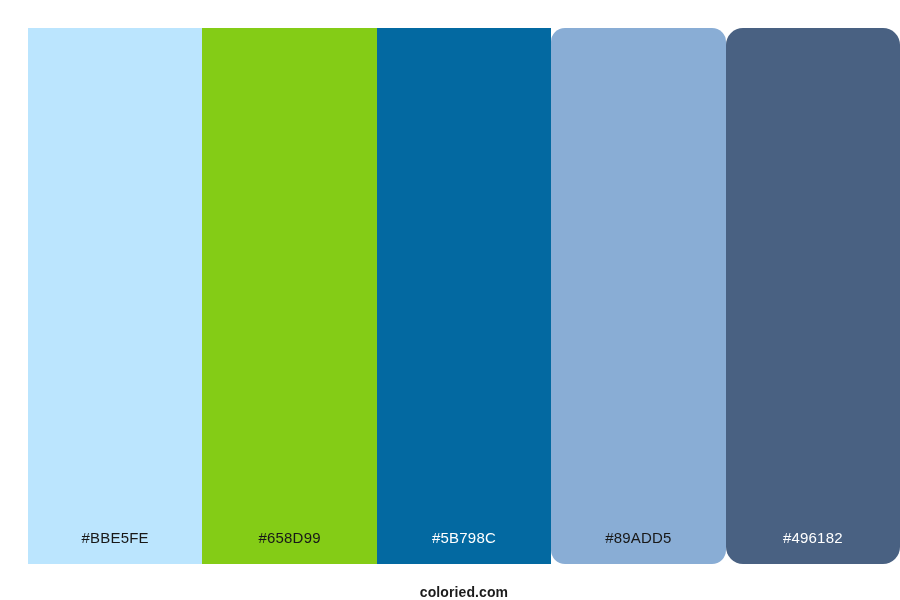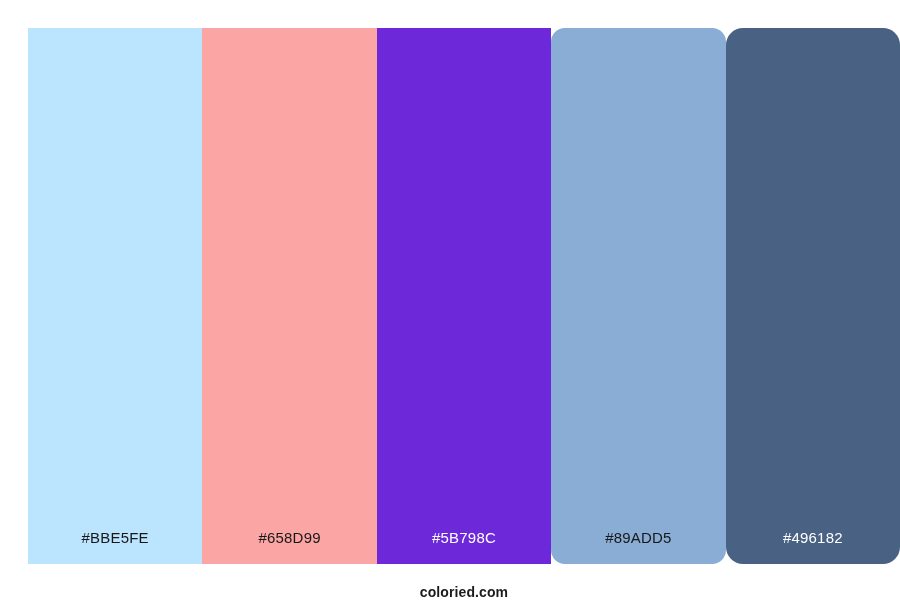--- a/index.html
+++ b/index.html
@@ -78,25 +78,25 @@
 <body>
 
 <div class="palette-page">
 
   <div class="swatch-strip">
 
     <div class="swatch" style="background-color: rgb(187, 229, 254);">
       <span class="swatch-label label-dark" style="color: rgb(24, 24, 24);">#BBE5FE</span>
     </div>
 
-    <div class="swatch" style="background-color: #fca5a5;">
+    <div class="swatch" style="background-color: #84cc16;">
       <span class="swatch-label label-dark" style="color: rgb(24, 24, 24);">#658D99</span>
     </div>
 
-    <div class="swatch" style="background-color: #6d28d9;">
+    <div class="swatch" style="background-color: #0369a1;">
       <span class="swatch-label label-light" style="color: rgb(255, 255, 255);">#5B798C</span>
     </div>
 
     <div class="swatch" style="background-color: rgb(137, 173, 213); border-radius: 14px;">
       <span class="swatch-label label-dark" style="color: rgb(24, 24, 24);">#89ADD5</span>
     </div>
 
     <div class="swatch" style="background-color: rgb(73, 97, 130); border-radius: 17px;">
       <span class="swatch-label label-light" style="color: rgb(255, 255, 255);">#496182</span>
     </div>

